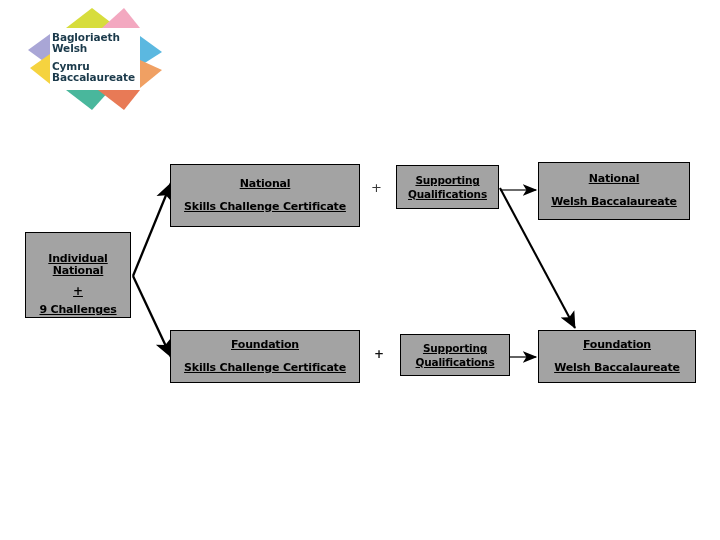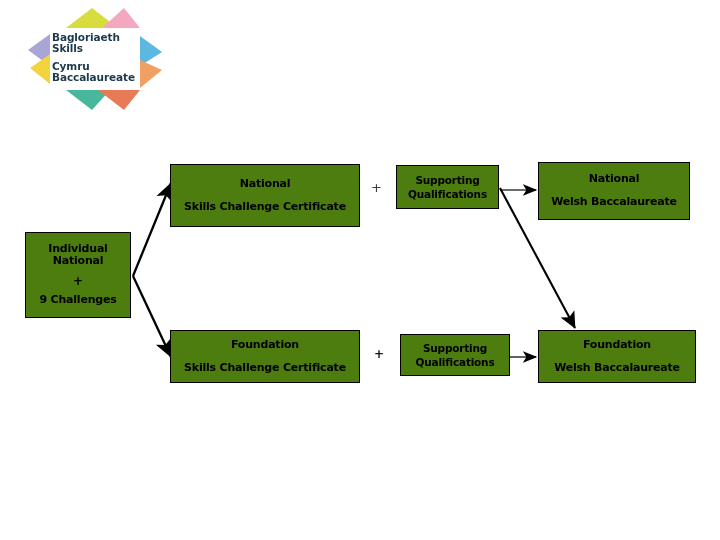--- a/index.html
+++ b/index.html
@@ -59,41 +59,43 @@
     position: absolute;
     left: 0; top: 0;
     width: 720px; height: 540px;
     overflow: visible;
   }
 
   .node {
     position: absolute;
     box-sizing: border-box;
     border: 1.6px solid #000000;
-    background: #4d7c0f;
+    background: #a3a3a3;
     color: #000000;
     display: flex;
     flex-direction: column;
     align-items: center;
     justify-content: center;
     text-align: center;
     font-family: "DejaVu Sans", sans-serif;
     font-weight: 700;
     font-size: 11px;
     letter-spacing: -0.2px;
     line-height: 1.15;
+    text-decoration: underline;
   }
   .node .l1 { display: block; }
   .node .l2 { display: block; }
   .node .l1 + .l2 { margin-top: 10px; }
 
   
   #node-individual {
     left: 25px;  top: 228px;  width: 106px; height: 86px;
     font-size: 11px;
+    justify-content: flex-end;
   }
   #node-individual .p1 { display:block; line-height: 1.12; }
   #node-individual .plus { display:block; margin: 7px 0 6px 0; font-size: 12px; }
   #node-individual .p2 { display:block; }
 
   
   #node-national-scc   { left: 170px; top: 160px; width: 190px; height: 63px; }
   #node-supp-top       { left: 396px; top: 161px; width: 103px; height: 44px; font-size: 10.5px; }
   #node-national-wb    { left: 538px; top: 158px; width: 152px; height: 58px; }
 
@@ -136,21 +138,21 @@
       <polygon points="126,30 148,46 126,60" fill="#5bb8e0"></polygon>
 
       <polygon points="126,54 148,64 126,82" fill="#f0a063"></polygon>
 
       <polygon points="52,84 78,104 96,84" fill="#49b79c"></polygon>
 
       <polygon points="84,84 110,104 126,84" fill="#e87a56"></polygon>
     </svg>
     <div class="logo-text">
       <span class="ln">Bagloriaeth</span>
-      <span class="ln">Skills</span>
+      <span class="ln">Welsh</span>
       <span class="gap"></span>
       <span class="ln">Cymru</span>
       <span class="ln">Baccalaureate</span>
     </div>
   </div>
 
   <div id="diagram">
 
     <svg id="wires" viewBox="0 0 720 540">
       <defs>

